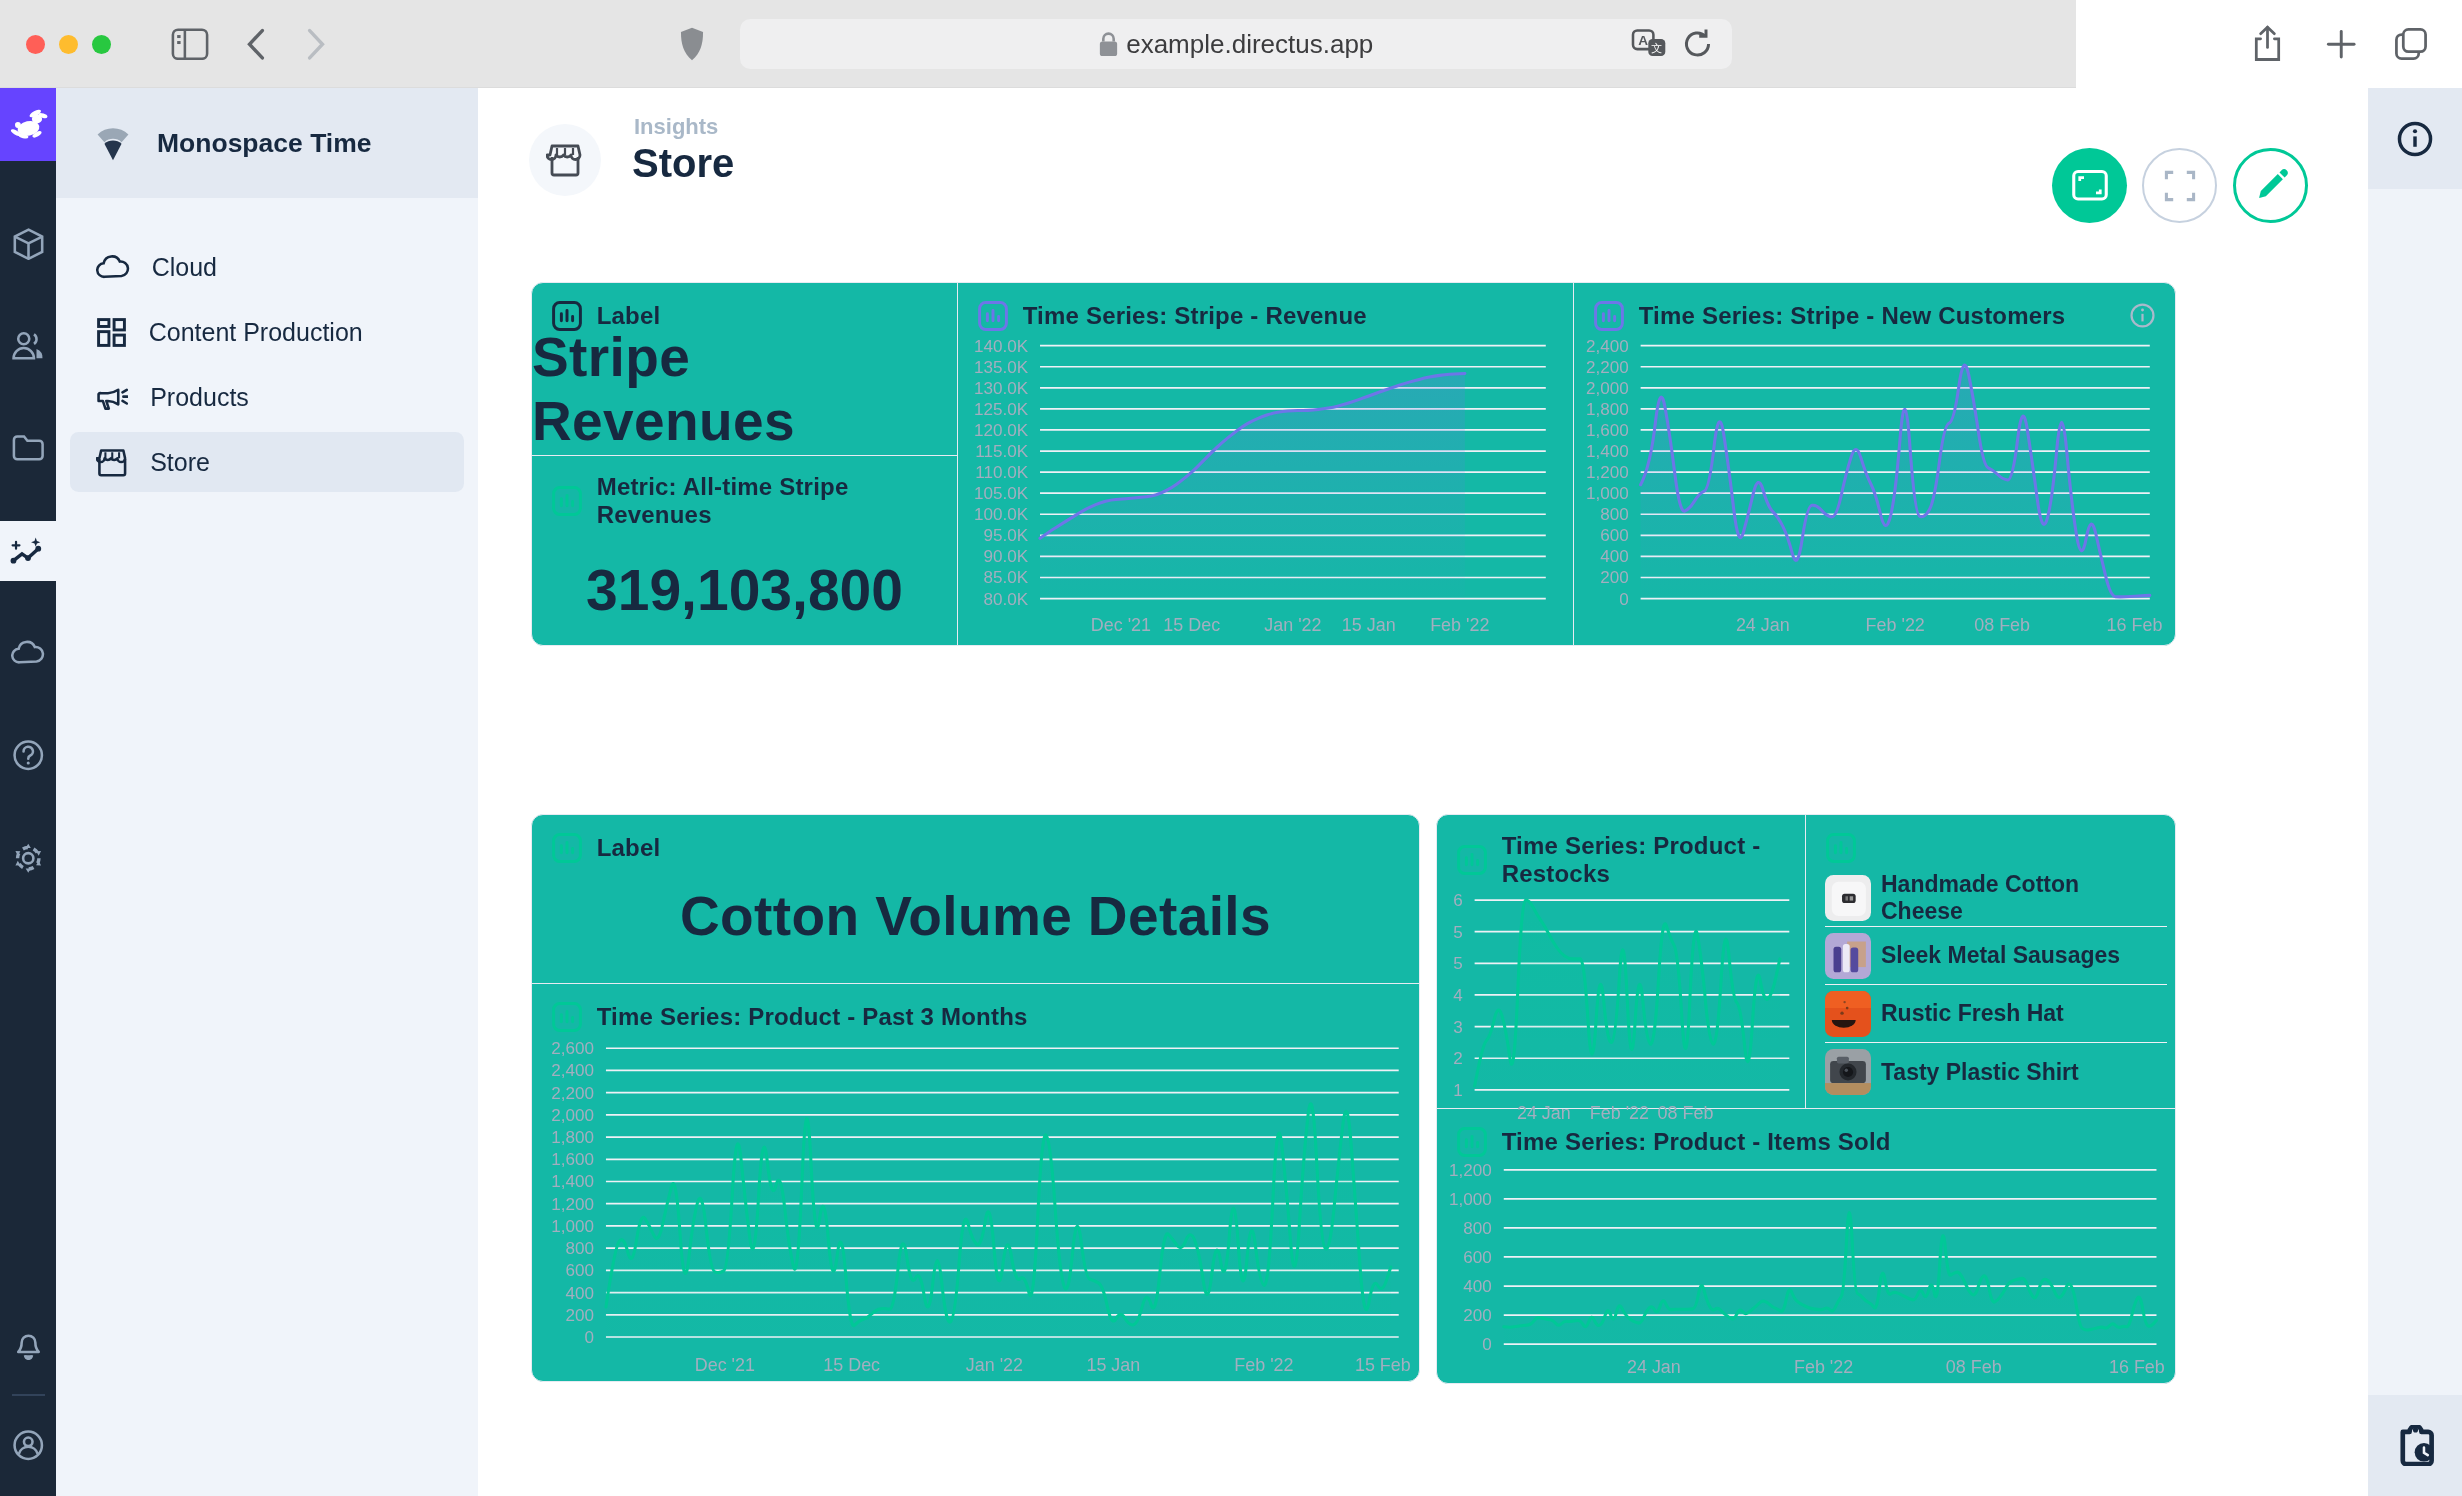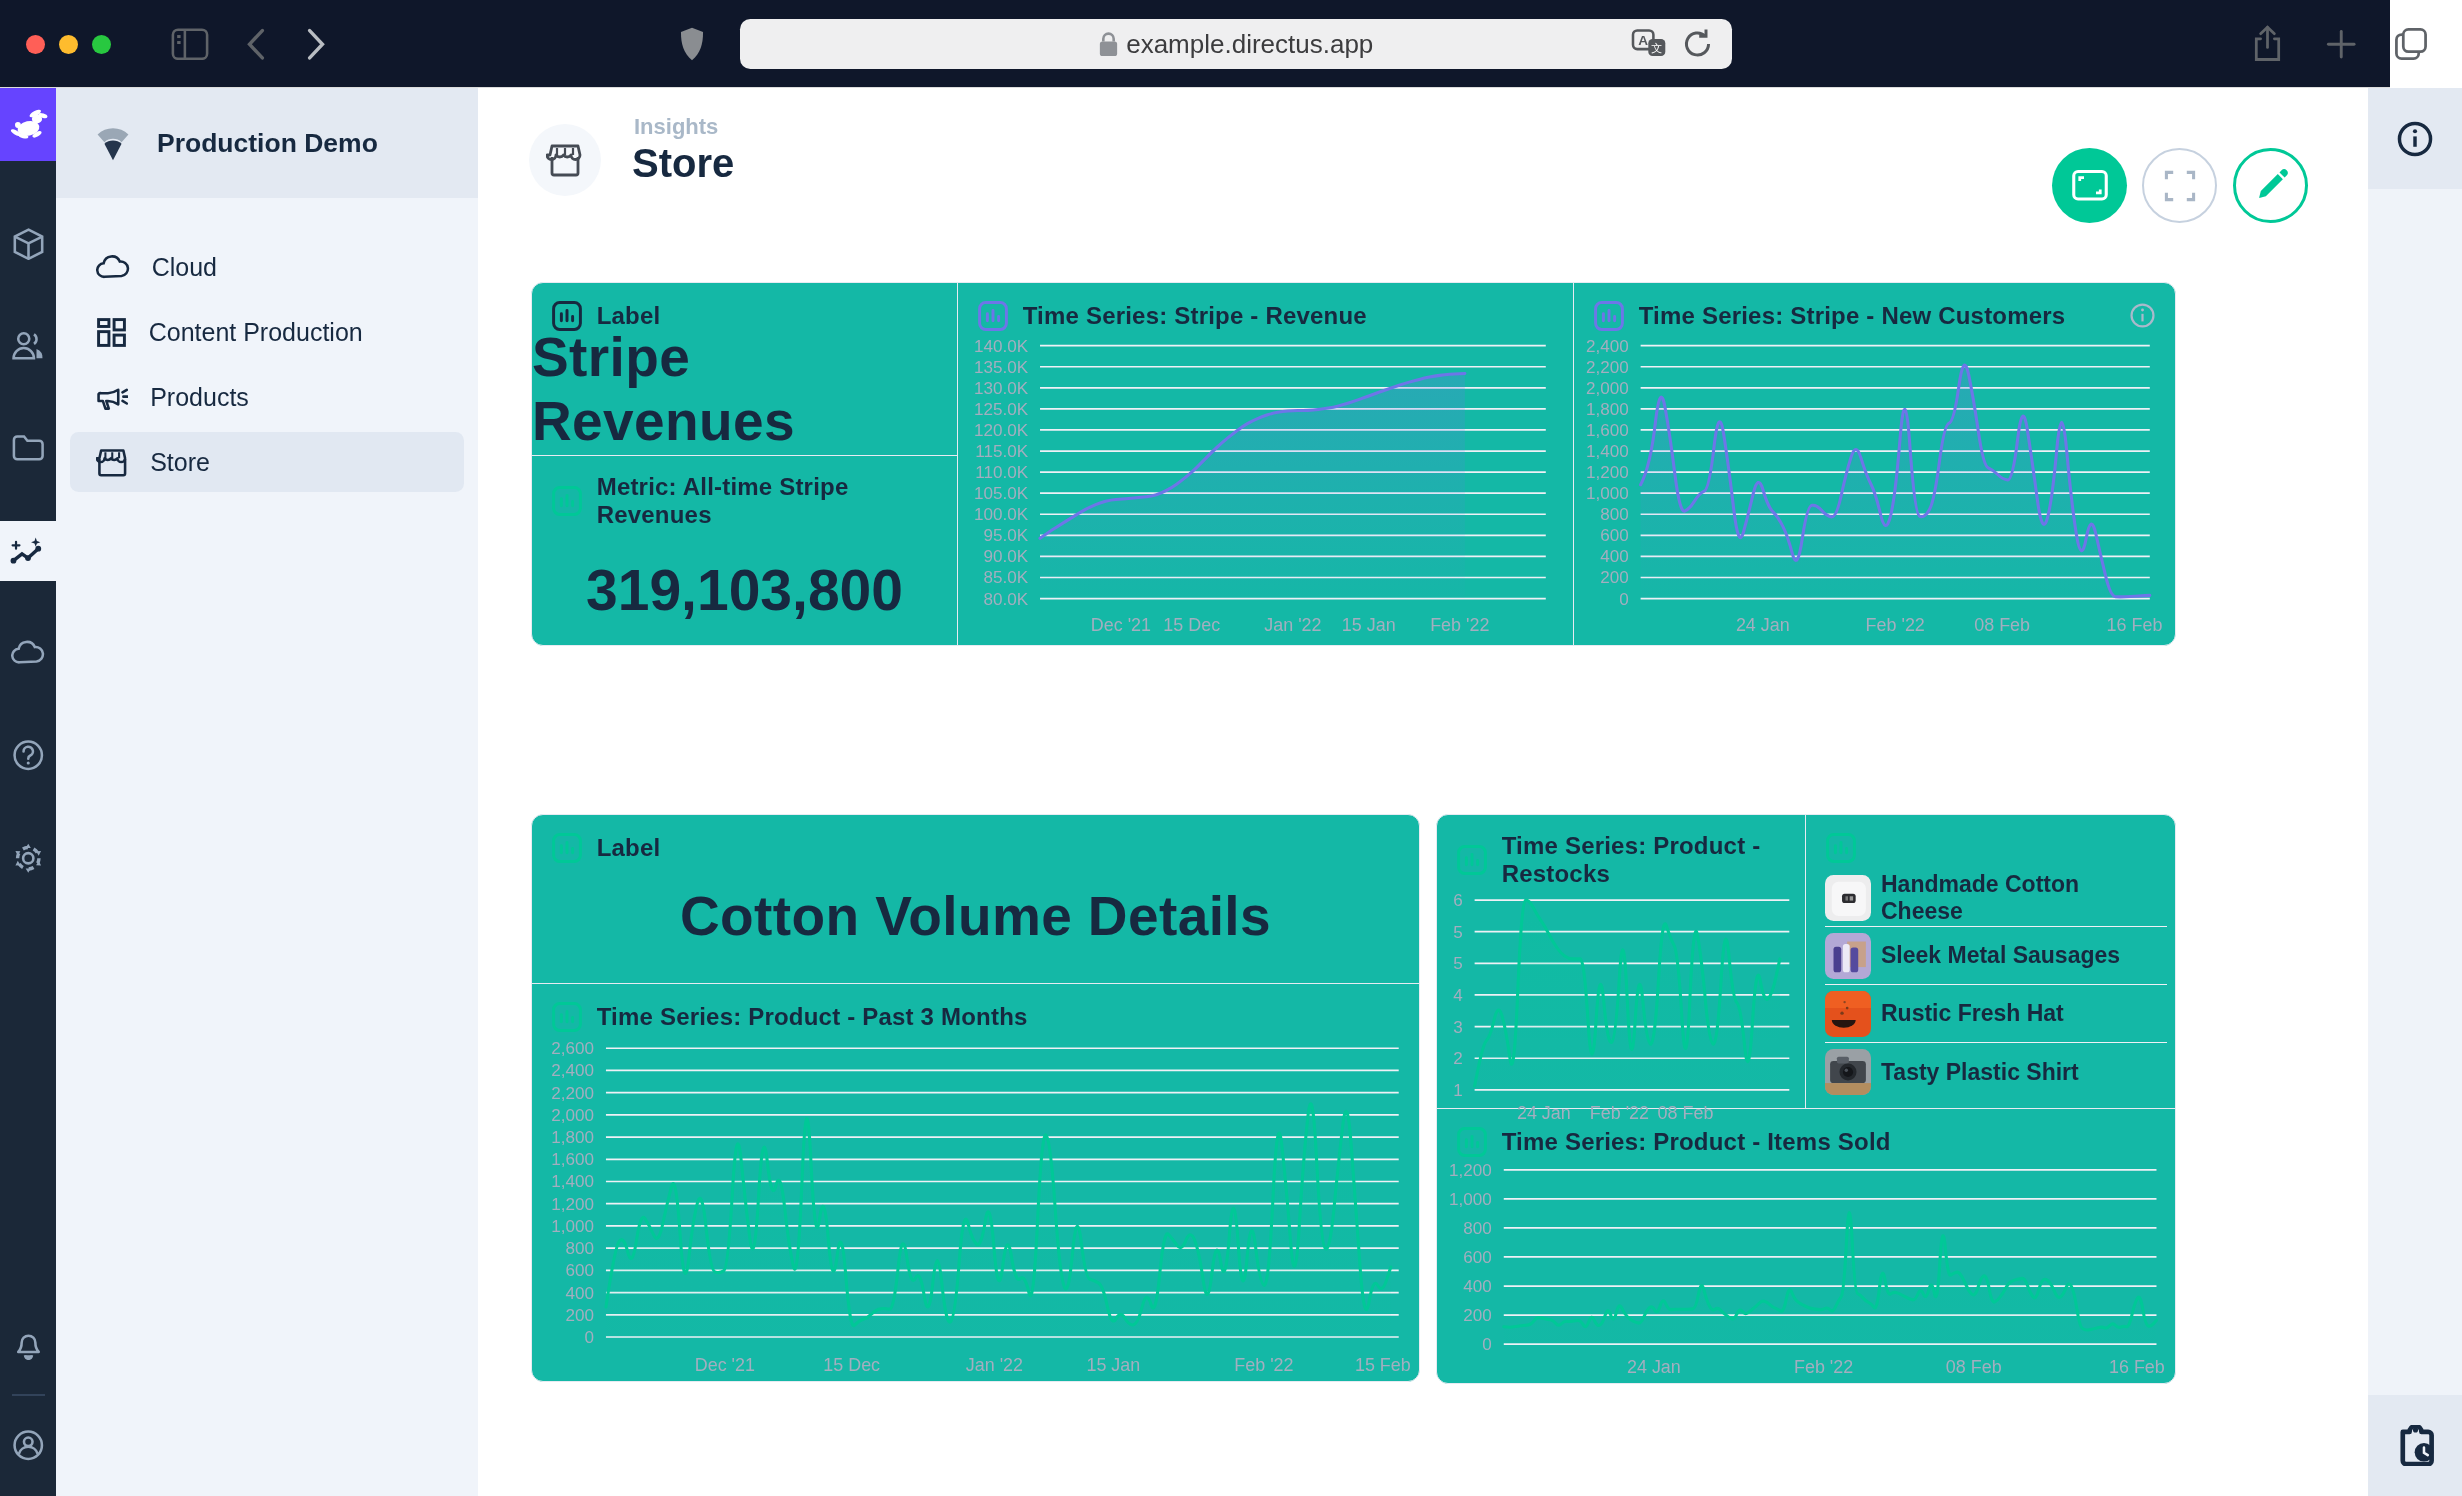--- a/index.html
+++ b/index.html
@@ -1,20 +1,20 @@
 <!DOCTYPE html>
 <html style="font-size:13.7px"><head>
 <meta charset="utf-8">
 <style>
   * { margin:0; padding:0; box-sizing:border-box; }
   html,body { width:2462px; height:1496px; overflow:hidden; }
   body { font-family:"Liberation Sans", sans-serif; background:#fff; color:#172940; }
 
   
-  .chrome { position:relative; width:2390px; height:88px; background:#0f172a; border-bottom:1.7px solid #dcdcdc; }
+  .chrome { position:relative; width:2076px; height:88px; background:#e5e5e5; border-bottom:1.7px solid #dcdcdc; }
   .traffic { position:absolute; top:35px; width:19px; height:19px; border-radius:50%; }
   .t-close{ left:26px; background:#ff5f57; } .t-min{ left:59px; background:#febc2e; } .t-zoom{ left:92px; background:#28c840; }
   .chrome-ic { position:absolute; top:22px; width:44px; height:44px; display:flex; align-items:center; justify-content:center; color:#5f6368; }
   .chrome-ic.dim { color:#b9bdc2; }
   .urlbar { position:absolute; left:740px; top:19px; width:992px; height:50px; background:#efeff0; border-radius:10.3px; display:flex; align-items:center; justify-content:center; gap:8.5px; color:#3c3c3e; font-size:26px; }
   .urlbar .side-ic { position:absolute; top:7.7px; color:#55585c; }
   .ic-translate { right:63px; } .ic-reload { right:19px; }
 
   
   .app { position:relative; width:2462px; height:1408px; display:flex; }
@@ -243,21 +243,21 @@
         </svg>
     </div>
   </div>
 
   <div class="sidebar">
     <div class="sb-head">
       <svg width="48" height="38" viewBox="0 0 56 44">
         <path d="M10 12 A26 26 0 0 1 46 12 L38 21 A15 15 0 0 0 18 21 Z" fill="#9aa7b5"></path>
         <path d="M18 23 A15 15 0 0 1 38 23 L28 42 Z" fill="#25354c"></path>
       </svg>
-      <span class="sb-title">Production Demo</span>
+      <span class="sb-title">Monospace Time</span>
     </div>
     <div class="sb-nav">
       <div class="sb-item">
         <svg width="34" height="27" viewBox="0 0 40 30" fill="none" stroke="#172940" stroke-width="3">
             <path d="M10 26 a8 8 0 0 1 -1-16 a10 10 0 0 1 19-2 a8.5 8.5 0 0 1 2 17 Z"></path>
           </svg>
         <span class="sb-label">Cloud</span>
       </div>
       <div class="sb-item">
         <svg width="31" height="31" viewBox="0 0 36 36" fill="none" stroke="#172940" stroke-width="3.4">

